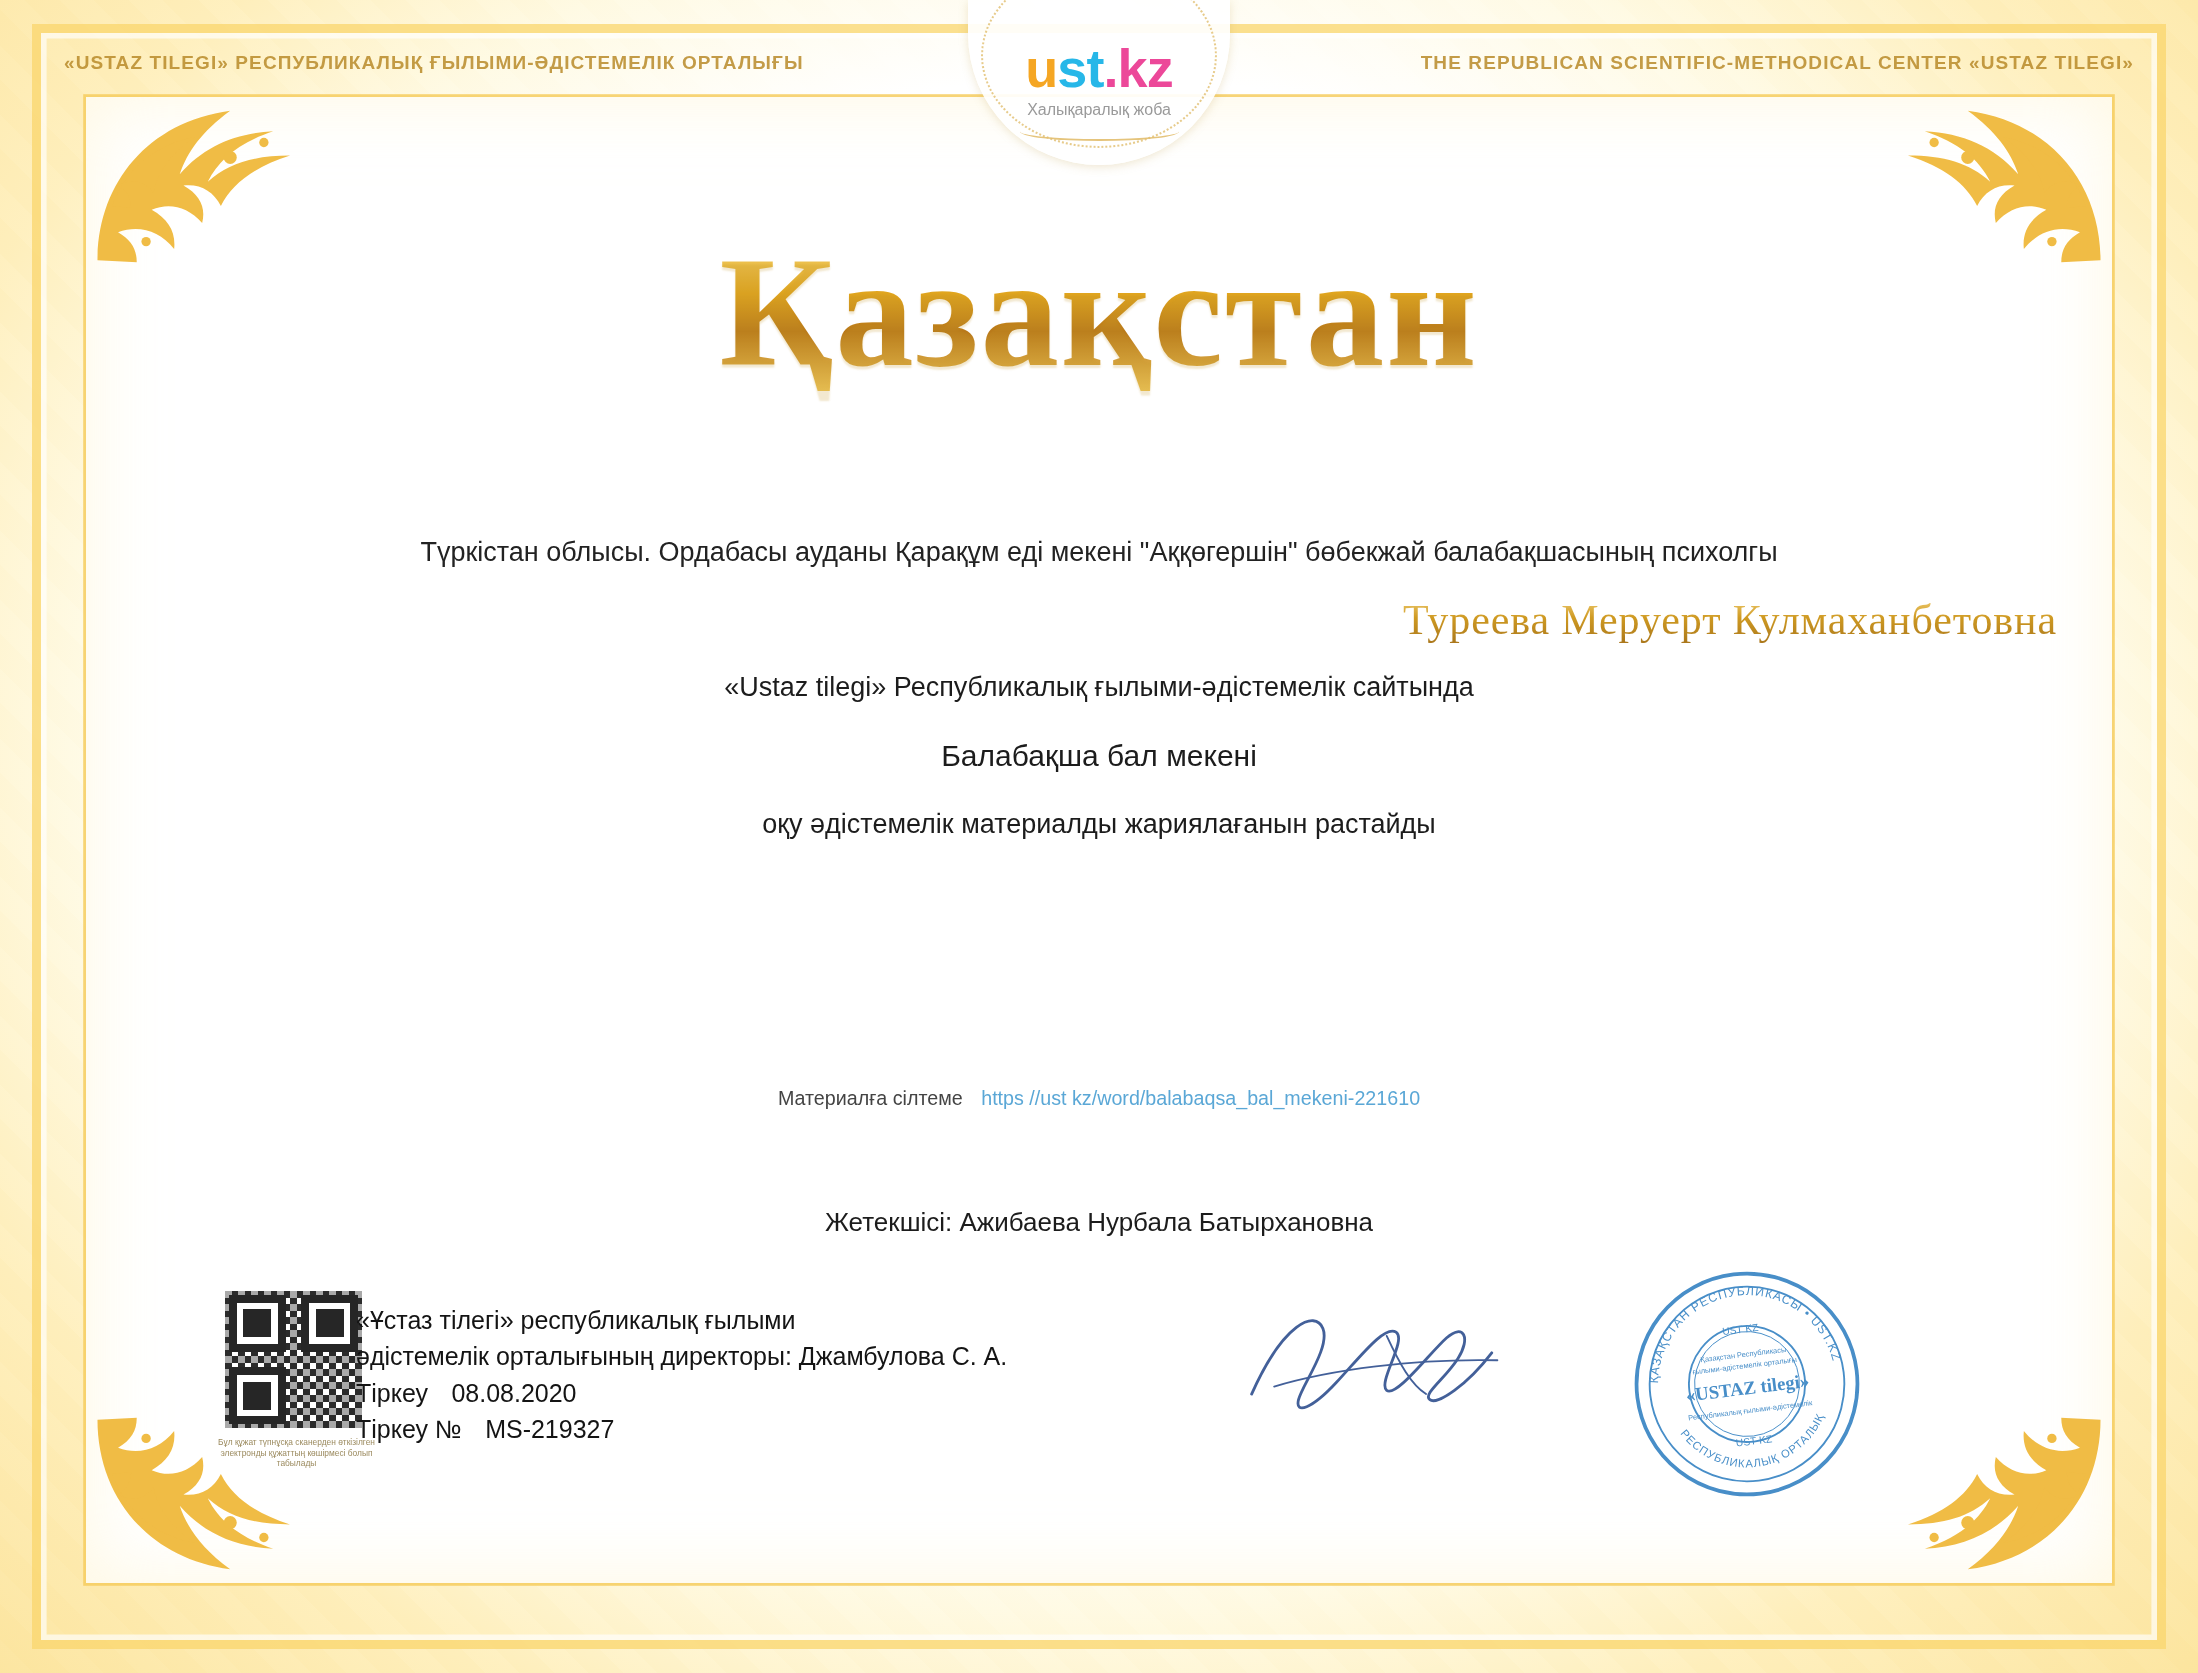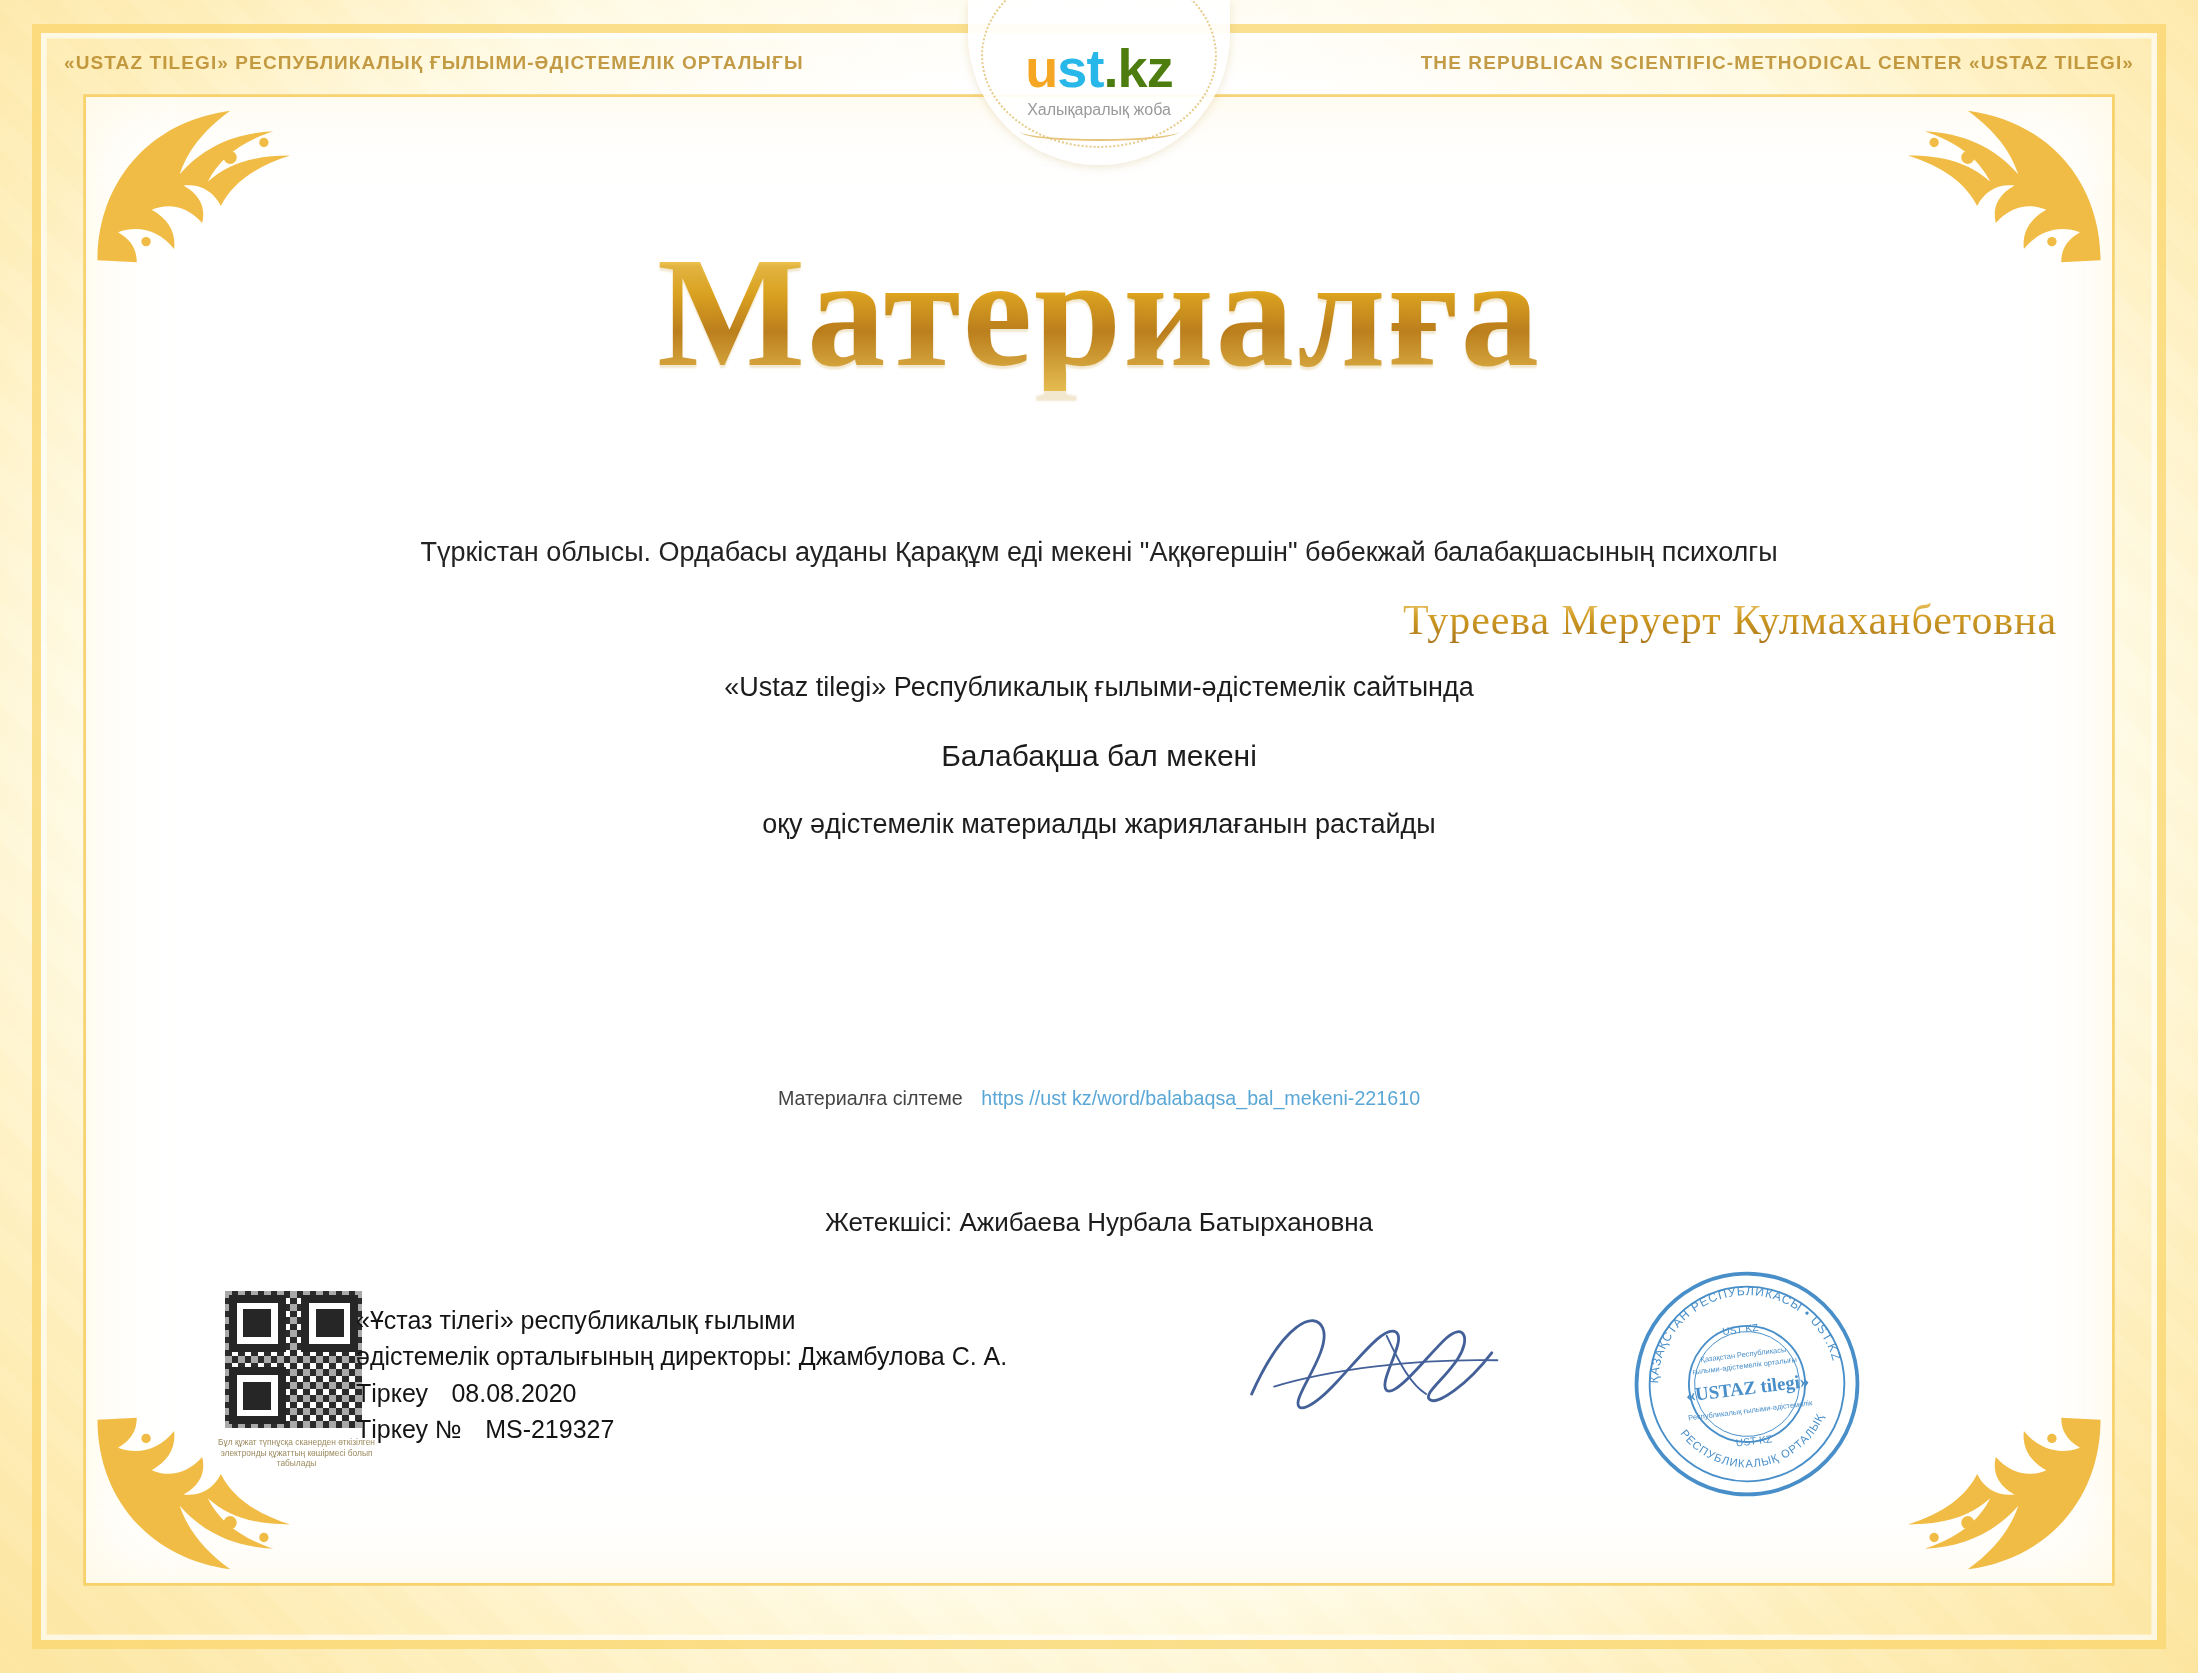--- a/index.html
+++ b/index.html
@@ -82,21 +82,21 @@
   }
   .logo-main {
     font-size: 54px;
     font-weight: bold;
     letter-spacing: -0.9px;
     margin-top: 13px;
     position: relative;
   }
   .logo-main .u { color: #f5a623; }
   .logo-main .st { color: #27b7e8; }
-  .logo-main .kz { color: #4d7c0f; }
+  .logo-main .kz { color: #ec4899; }
   .logo-sub {
     font-size: 16px;
     color: #9a9a9a;
     margin-top: 1.9px;
     position: relative;
   }
   .logo-swash {
     position: relative;
     margin-top: 3.7px;
     width: 159px;
@@ -316,21 +316,21 @@
   <div class="corner br">
     <svg viewBox="0 0 230 180" fill="currentColor">
       <path d="M8 170 C8 90 60 22 150 10 C120 32 104 54 96 78 C122 48 156 34 196 32 C160 44 138 62 126 86 C148 66 176 58 214 58 C176 70 152 88 140 112 C132 96 118 88 100 90 C118 100 124 114 120 130 C104 112 84 108 66 116 C84 126 92 140 90 158 C74 138 52 132 30 140 C44 148 50 158 50 172 Z"></path>
       <path d="M24 112 C36 74 70 46 112 38 C86 56 72 76 68 98 C58 84 44 82 30 90 C40 96 44 104 44 114 Z" opacity="0.85"></path>
       <circle cx="150" cy="60" r="7"></circle>
       <circle cx="186" cy="44" r="5"></circle>
       <circle cx="60" cy="150" r="5"></circle>
     </svg>
   </div>
 
-  <div class="title">Материалға</div>
+  <div class="title">Қазақстан</div>
 
   <div class="body-block">
     <div class="line-1">Түркістан облысы. Ордабасы ауданы Қарақұм еді мекені "Аққөгершін" бөбекжай балабақшасының психолгы</div>
     <div class="recipient">Туреева  Меруерт Кулмаханбетовна</div>
     <div class="line-3">«Ustaz tilegi» Республикалық ғылыми-әдістемелік сайтында</div>
     <div class="line-4">Балабақша бал мекені</div>
     <div class="line-5">оқу әдістемелік материалды жариялағанын растайды</div>
   </div>
 
   <div class="material-link">

